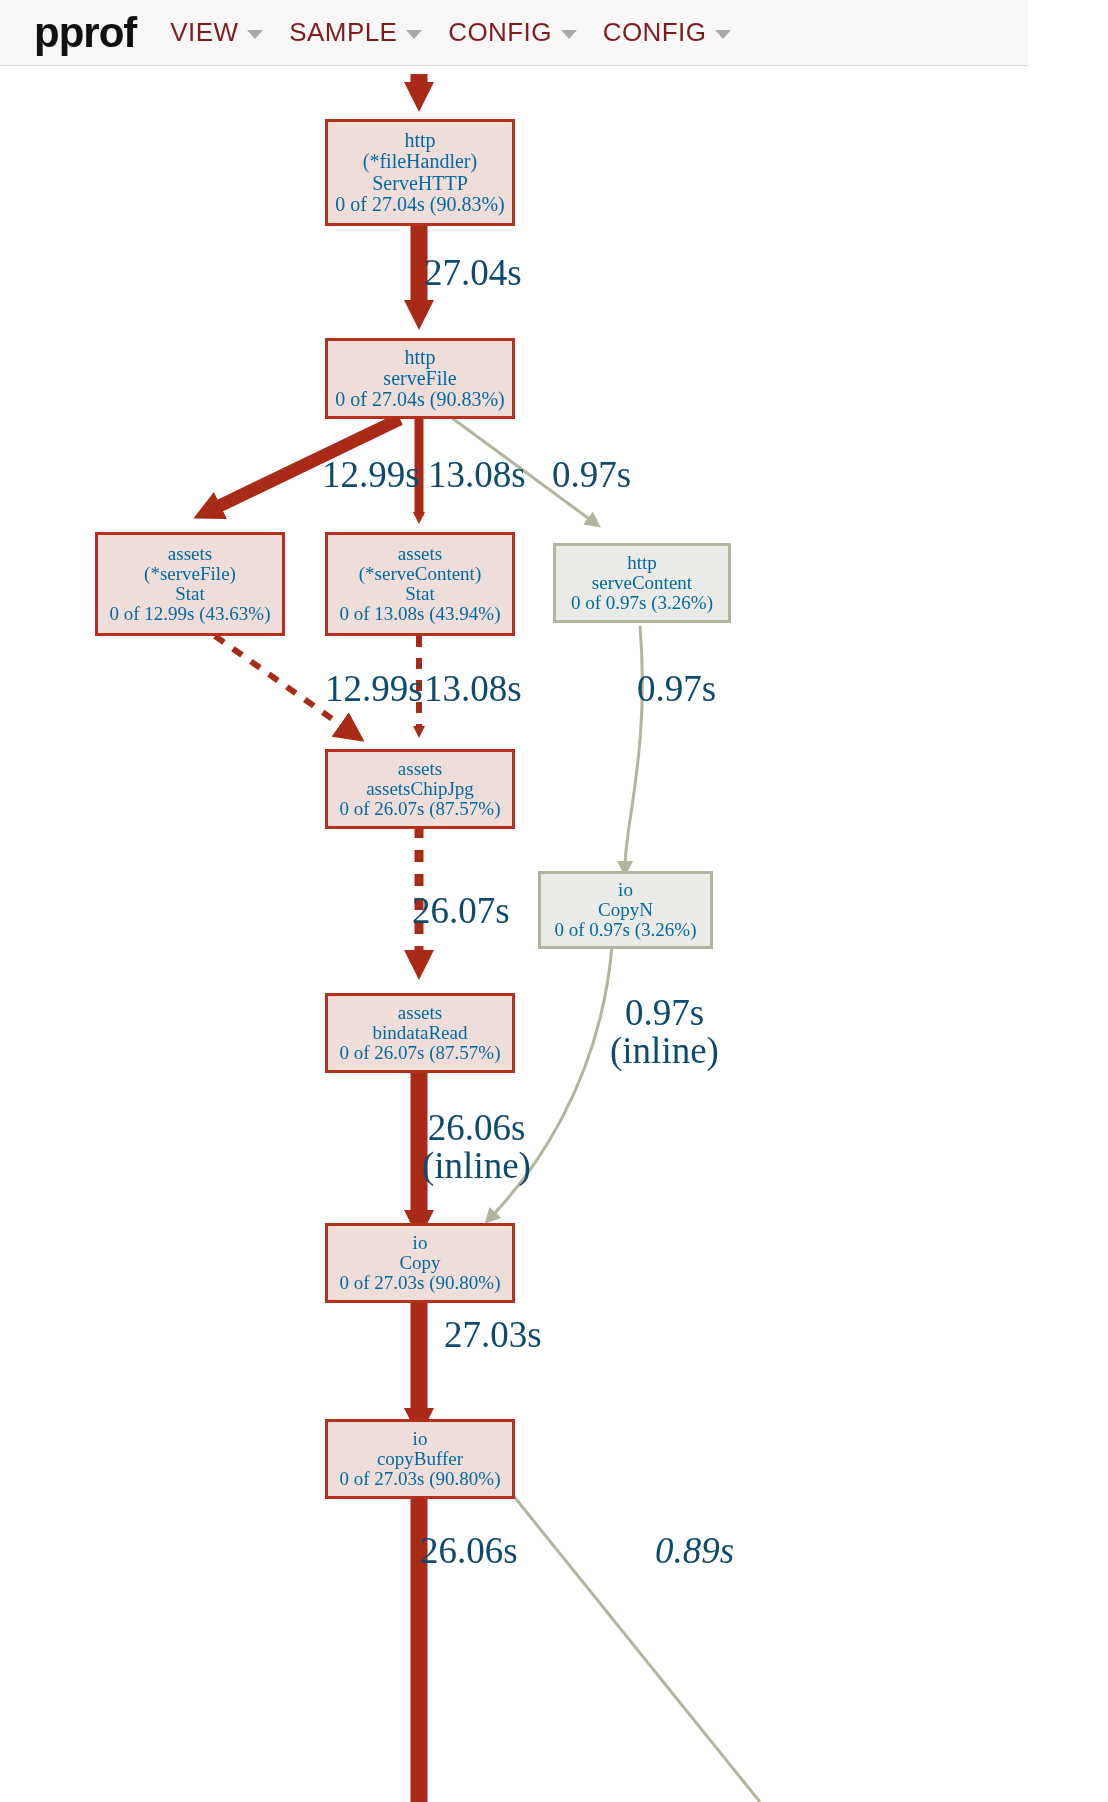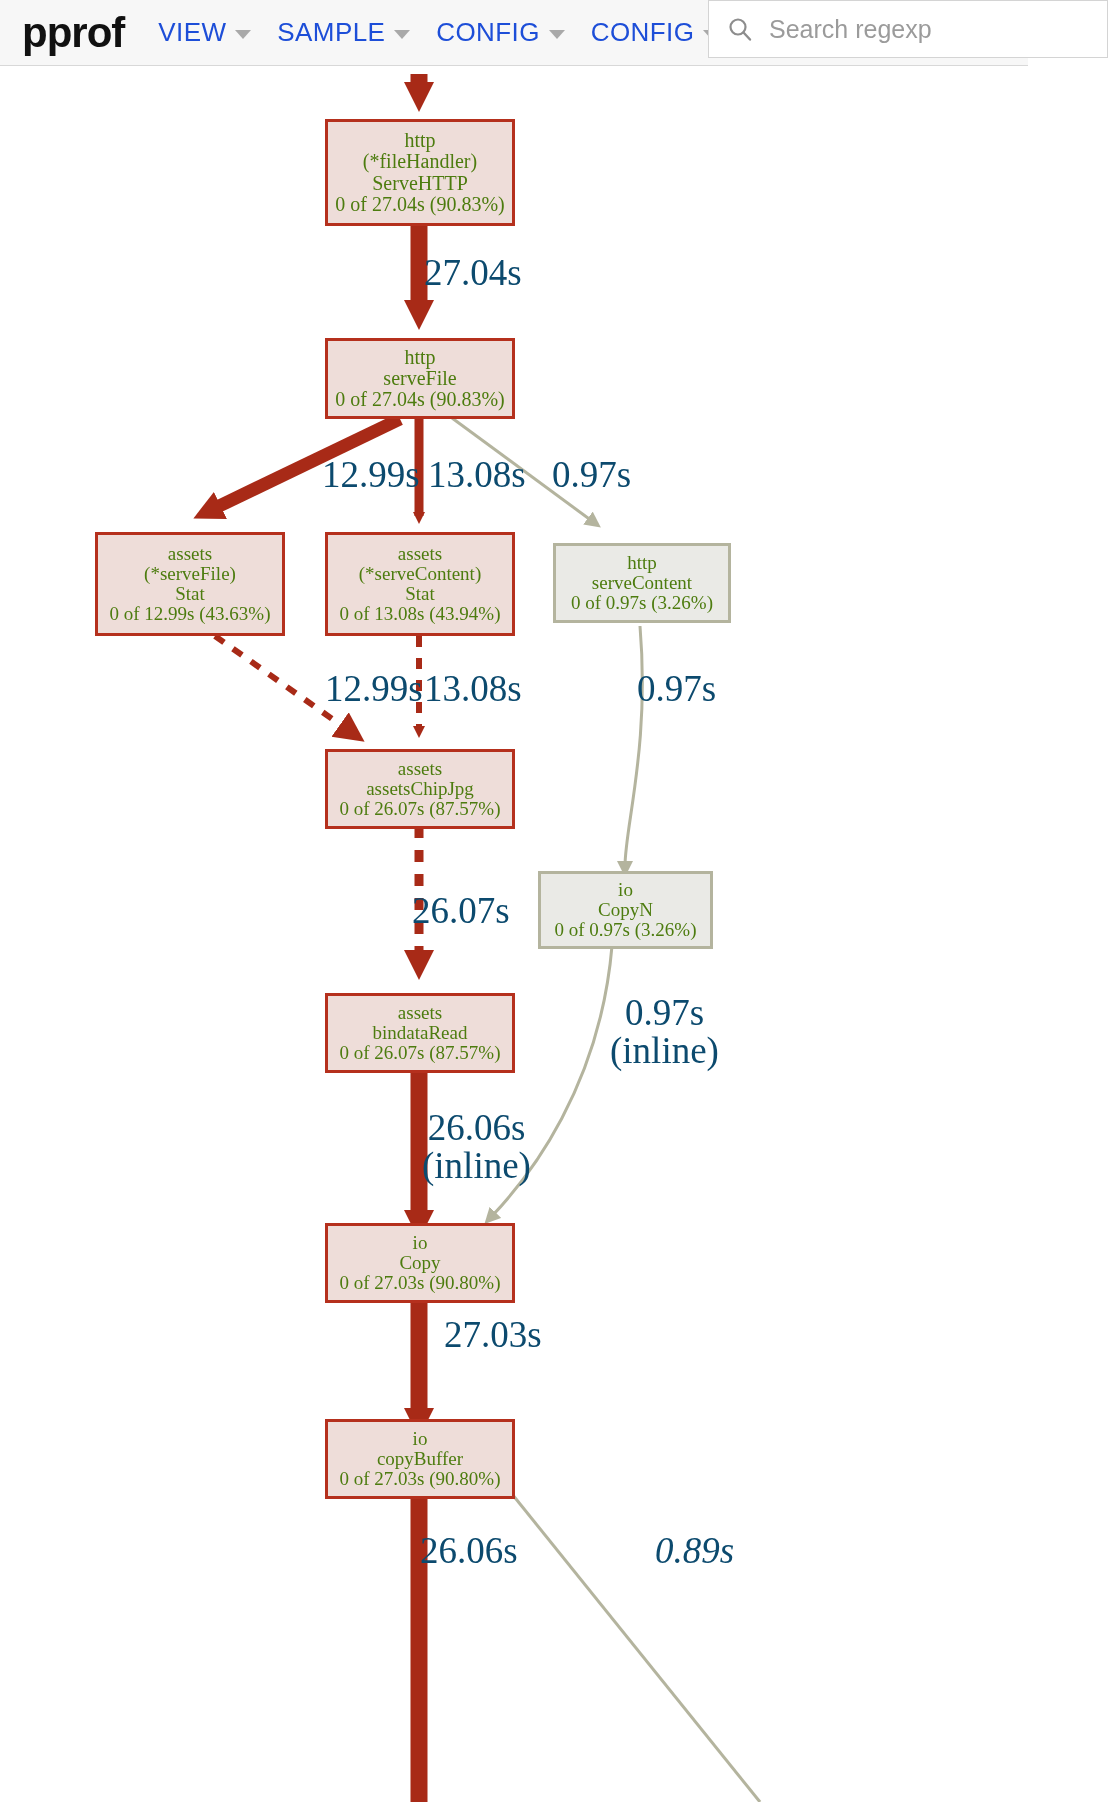--- a/index.html
+++ b/index.html
@@ -19,36 +19,37 @@
   #header {
     position: absolute;
     left: 0; top: 0;
     width: 1028px;
     height: 66px;
     background: #f7f7f7;
     border-bottom: 1px solid #d8d8d8;
     box-sizing: border-box;
     display: flex;
     align-items: center;
+    padding-left: 12px;
   }
   #brand {
     font-family: "Liberation Sans", sans-serif;
     font-weight: bold;
     font-size: 42px;
     color: #111111;
     letter-spacing: -1px;
     margin-left: 22px;
     margin-right: 34px;
     line-height: 1;
   }
   .menu-item {
     display: flex;
     align-items: center;
     font-size: 26px;
-    color: #1d4ed8;
+    color: #7f1d1d;
     margin-right: 26px;
     cursor: pointer;
     font-family: "Liberation Sans", sans-serif;
     letter-spacing: 0.4px;
   }
   .menu-label { white-space: nowrap; }
   .caret {
     width: 0; height: 0;
     border-left: 8px solid transparent;
     border-right: 8px solid transparent;
@@ -113,21 +114,21 @@
     line-height: 1.06;
   }
   .node.hot {
     background: #eeddd9;
     border: 3px solid #b5301d;
   }
   .node.cold {
     background: #eaeae6;
     border: 3px solid #b4b49e;
   }
-  .node .ln { color: #4d7c0f; display: block; }
+  .node .ln { color: #0369a1; display: block; }
 
   .edge-label {
     position: absolute;
     font-family: "Liberation Serif", serif;
     color: #0c4a6e;
     white-space: nowrap;
     line-height: 1.04;
   }
 </style>
 </head>
@@ -149,29 +150,20 @@
   <div class="menu-item">
     <span class="menu-label">CONFIG</span>
     <span class="caret"></span>
   </div>
 
   <div class="menu-item">
     <span class="menu-label">CONFIG</span>
     <span class="caret"></span>
   </div>
 
-  <div id="search-box">
-    <span id="search-icon-wrap">
-      <svg width="28" height="28" viewBox="0 0 28 28">
-        <circle cx="12" cy="12" r="7.5" fill="none" stroke="#8d8d8d" stroke-width="2.2"></circle>
-        <line x1="17.5" y1="17.5" x2="24" y2="24.5" stroke="#8d8d8d" stroke-width="2.4" stroke-linecap="round"></line>
-      </svg>
-    </span>
-    <input id="search-input" type="text" placeholder="Search regexp" style="">
-  </div>
 </div>
 
 <div id="graph">
 
   <svg id="edges" viewBox="0 0 1108 1736">
     <defs>
       <marker id="ahHot" markerWidth="14" markerHeight="14" refX="4" refY="6" orient="auto" markerUnits="userSpaceOnUse">
         <path d="M0,0 L12,6 L0,12 z" fill="#a82a17"></path>
       </marker>
       <marker id="ahHotBig" markerWidth="34" markerHeight="34" refX="6" refY="15" orient="auto" markerUnits="userSpaceOnUse">

